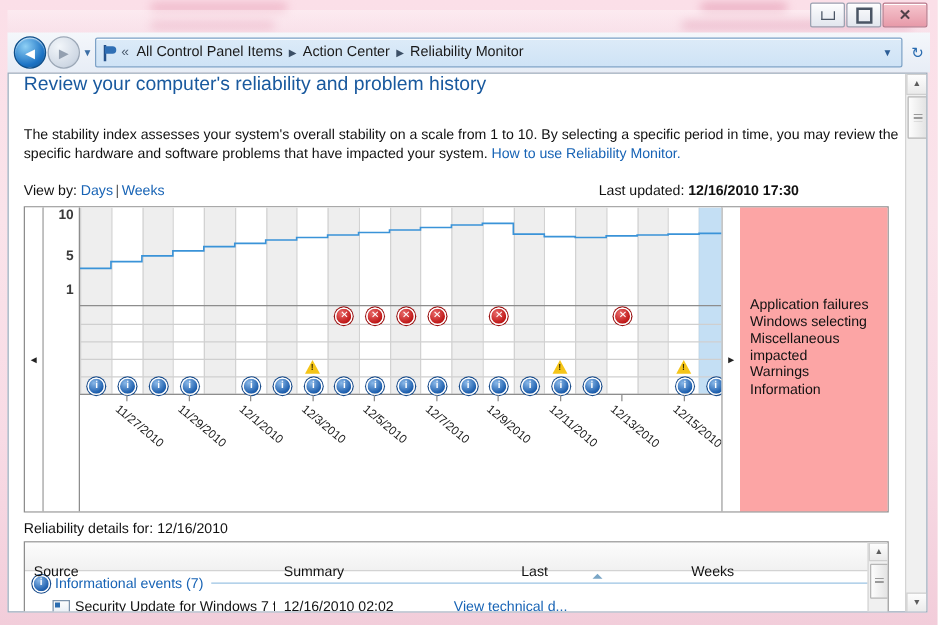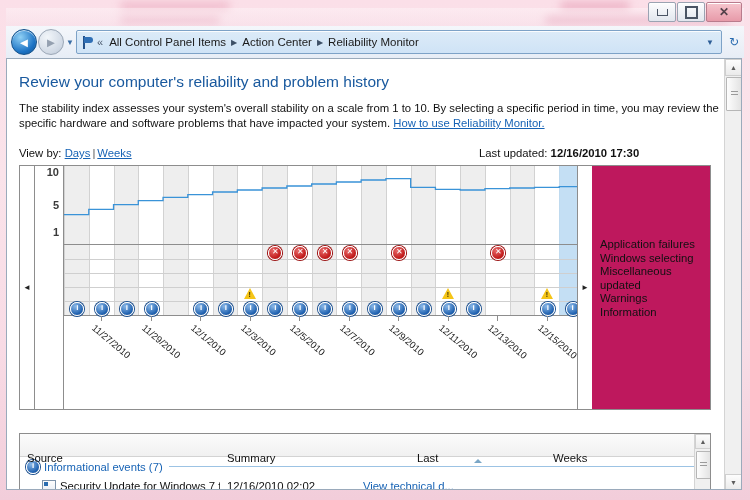--- a/index.html
+++ b/index.html
@@ -132,28 +132,28 @@
     background:linear-gradient(90deg,#fdfdfd,#e3e3e3);
     border:1px solid #b6b6b6;border-radius:1px;
     display:flex;align-items:center;justify-content:center;
   }
   .sb-grip{width:7px;height:6px;
     background:repeating-linear-gradient(180deg,#9a9a9a 0 1px,transparent 1px 3px);}
 
   #pagebody{position:absolute;left:0;top:0;width:719px;height:432px;}
 
   h1#heading{
-    margin:0;position:absolute;left:12px;top:14px;
+    margin:0;position:absolute;left:12px;top:0;
     font-size:15.5px;font-weight:normal;color:#19599e;
   }
   #intro{
     position:absolute;left:12px;top:42px;width:700px;
     font-size:11.3px;line-height:15px;color:#111;
   }
-  a.link{color:#1763b5;text-decoration:underline;cursor:pointer;}
+  a.link{color:#1763b5;cursor:pointer;}
   #viewby{
     position:absolute;left:12px;top:88px;font-size:11.3px;color:#111;
   }
   #viewby .sep{color:#555;margin:0 2px;}
   #lastupdated{
     position:absolute;left:472px;top:88px;font-size:11.3px;color:#111;
   }
   #lastupdated b{font-weight:bold;}
 
   
@@ -169,21 +169,21 @@
   }
   #rightscroller{border-right:none;border-left:1px solid #8d8d8d;}
   #yaxis{
     width:28px;flex:none;position:relative;border-right:1px solid #8d8d8d;background:#fff;
   }
   .ytick{
     position:absolute;right:4px;font-size:11px;font-weight:bold;color:#3a3a3a;
   }
   #plotwrap{flex:1;position:relative;background:#fff;overflow:hidden;}
   #legendpane{
-    width:118px;flex:none;background:#be185d;position:relative;
+    width:118px;flex:none;background:#fca5a5;position:relative;
   }
   #legendlist{
     position:absolute;left:8px;top:72px;font-size:11.3px;line-height:13.5px;color:#111;
   }
 
   .colband{position:absolute;top:0;bottom:0;}
   .gridline-v{position:absolute;top:0;bottom:0;width:1px;background:#d2d2d2;}
   .gridline-h{position:absolute;left:0;right:0;height:1px;background:#8d8d8d;}
   .rowline{position:absolute;left:0;right:0;height:1px;background:#cfcfcf;}
   .todayband{position:absolute;top:0;bottom:0;background:#bcdcf4;opacity:.85;}
@@ -460,27 +460,28 @@
             <div class="xtick" style="left: 482.857px; top: 150px;"></div>
             <div class="xlabel" style="left: 478.857px; top: 156px;">12/15/2010</div>
           </div>
         <div id="rightscroller">
           <span>►</span>
         </div>
         <div id="legendpane">
           <div id="legendlist">
               <div>Application failures</div>
               <div>Windows selecting</div>
-              <div>Miscellaneous updated</div>
+              <div>Miscellaneous impacted</div>
               <div>Warnings</div>
               <div>Information</div>
             </div>
         </div>
       </div>
 
+      <div id="detailslabel">Reliability details for: 12/16/2010</div>
 
       <div id="detailsbox">
         <div id="thead">
           <div class="th" style="width:200px">Source</div>
           <div class="th" style="width:190px">Summary</div>
           <div class="th sorted" style="width:136px">
             <span class="sortarrow"></span>
             <span>Last</span>
           </div>
           <div class="th" style="width:100px">Weeks</div>

